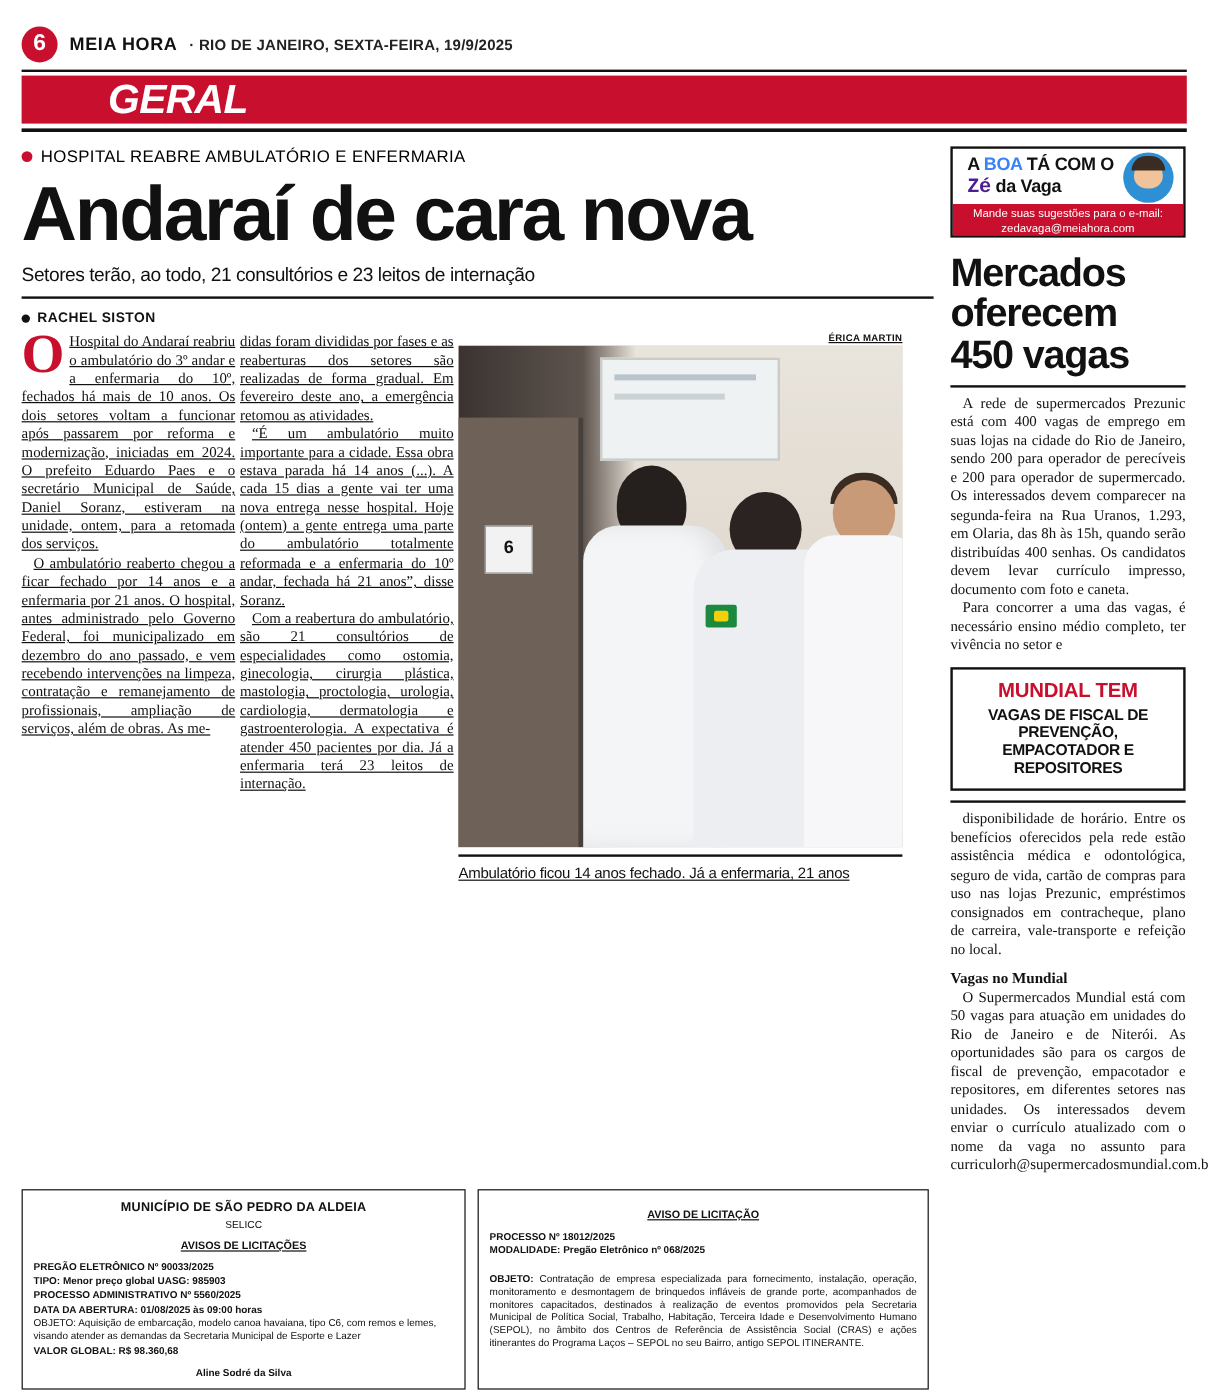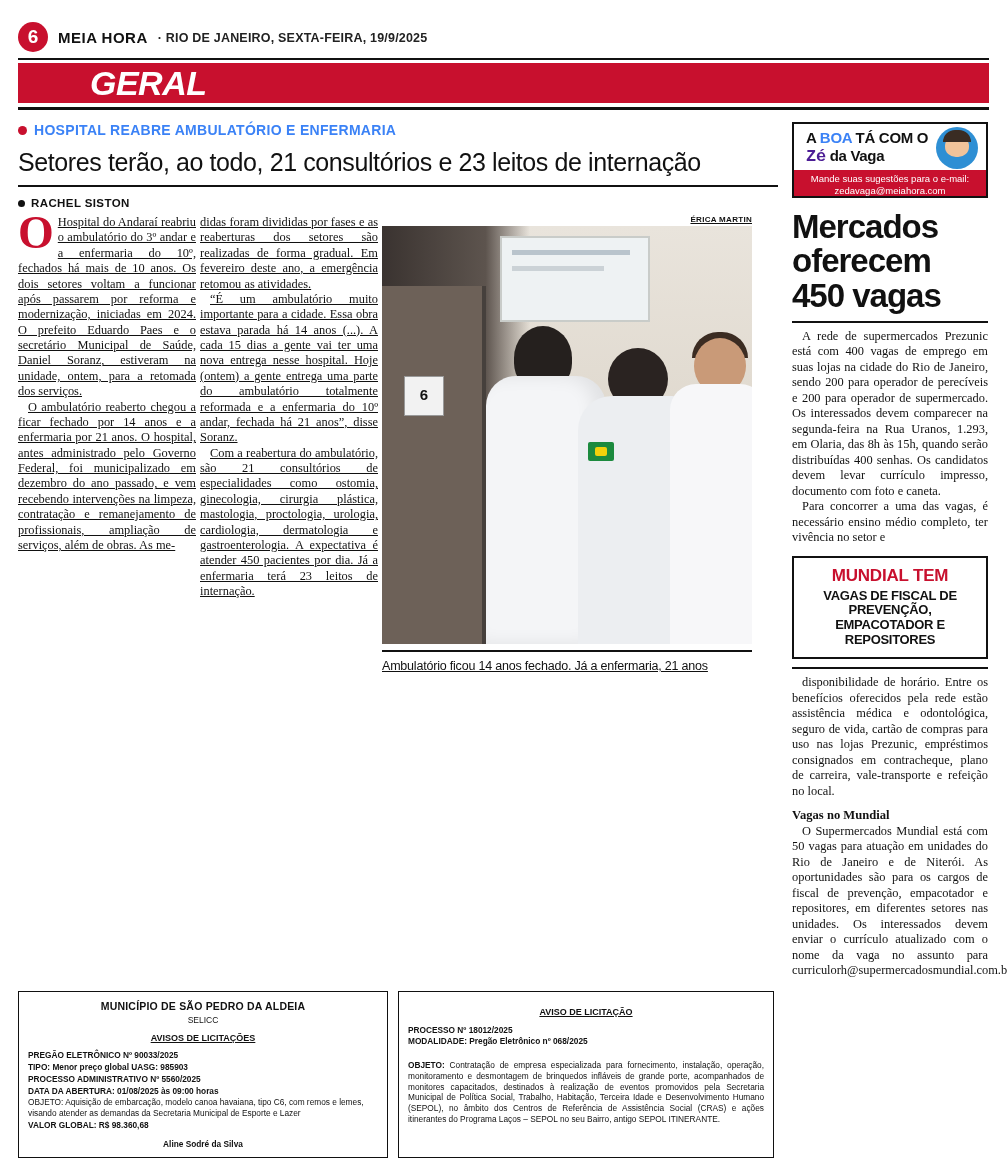--- a/index.html
+++ b/index.html
@@ -41,29 +41,29 @@
   .rule-after-bar { height:3px; background:#111; margin-top:4px; }
 
   
   .content { display:flex; gap:14px; margin-top:12px; }
   .left { width:760px; position:relative; }
   .right { width:196px; position:relative; }
 
   .kicker { display:flex; align-items:center; gap:7px; }
   .kicker .dot { width:9px; height:9px; border-radius:50%; background:#c8102e; }
   .kicker .txt {
-    font-family:"Liberation Sans", sans-serif; font-weight:bold; font-size:14px;
-    color:#3b82f6; letter-spacing:.3px;
+    font-family:"Liberation Sans", sans-serif; font-weight:normal; font-size:14px;
+    color:#000000; letter-spacing:.3px;
   }
   h1.headline {
     font-family:"Liberation Sans", sans-serif; font-weight:bold; font-size:64px;
     margin:8px 0 0 0; letter-spacing:-2px; line-height:1.02;
   }
   .subhead {
-    font-family:"Liberation Sans", sans-serif; font-size:25px; margin-top:10px;
+    font-family:"Liberation Sans", sans-serif; font-size:16px; margin-top:10px;
     letter-spacing:-.4px;
   }
   .rule-sub { height:2px; background:#111; margin-top:8px; }
 
   .byline { display:flex; align-items:center; gap:6px; margin-top:10px; }
   .byline .dot { width:7px; height:7px; border-radius:50%; background:#111; }
   .byline .name {
     font-family:"Liberation Sans", sans-serif; font-weight:bold; font-size:11.5px;
     letter-spacing:.4px;
   }
@@ -186,20 +186,21 @@
   <div class="rule-after-bar"></div>
 
   <div class="content">
 
     <div class="left">
       <div class="kicker">
         <span class="dot"></span>
         <span class="txt">HOSPITAL REABRE AMBULATÓRIO E ENFERMARIA</span>
       </div>
 
+      <h1 class="headline">Andaraí de cara nova</h1>
       <div class="subhead">Setores terão, ao todo, 21 consultórios e 23 leitos de internação</div>
       <div class="rule-sub"></div>
 
       <div class="byline">
         <span class="dot"></span>
         <span class="name">RACHEL SISTON</span>
       </div>
 
       <div class="story">
         <div class="col">

